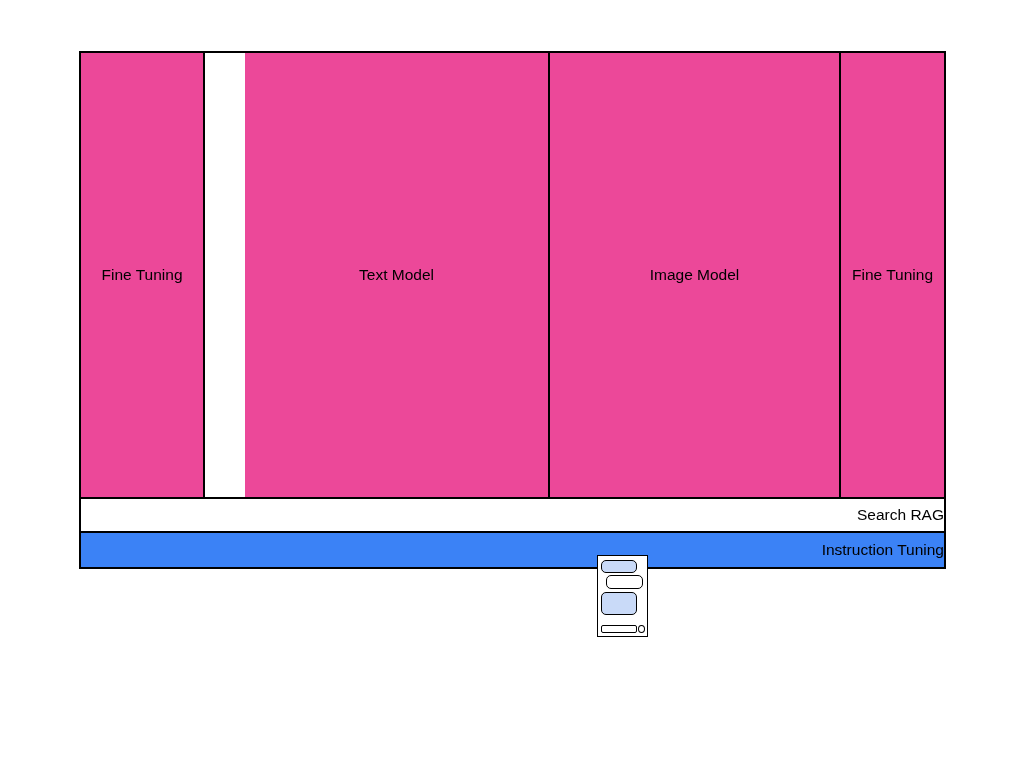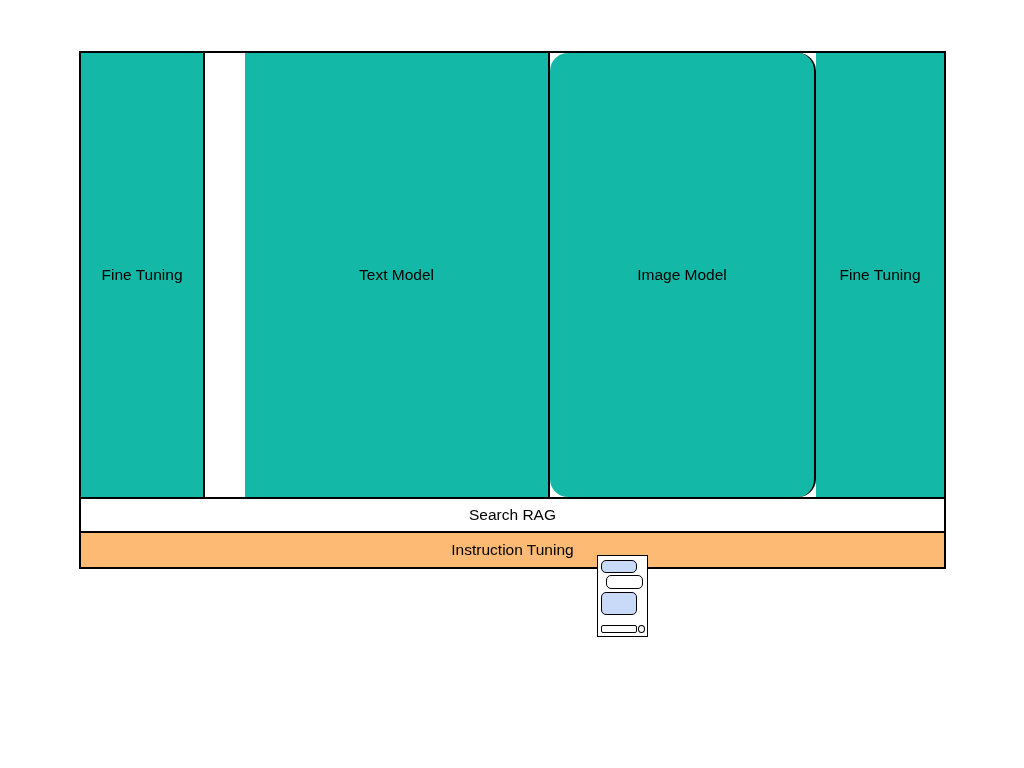--- a/index.html
+++ b/index.html
@@ -28,49 +28,49 @@
     border: 2px solid #000000;
     box-sizing: border-box;
     display: flex;
     background: #ffffff;
   }
   .col {
     box-sizing: border-box;
     display: flex;
     align-items: center;
     justify-content: center;
-    background: #14b8a6;
+    background: #ec4899;
   }
   .col-divider { border-right: 2px solid #000000; }
   .col-1 { width: 124px; }
   .col-2 { width: 305px; margin-left: 40px; }
-  .col-3 { width: 266px; border-radius: 18px; }
+  .col-3 { width: 291px; }
   .col-4 { flex: 1; }
 
   
   .lane {
     position: absolute;
     left: 79px;
     width: 867px;
     border: 2px solid #000000;
     box-sizing: border-box;
     display: flex;
     align-items: center;
-    justify-content: center;
+    justify-content: flex-end;
   }
   .lane-search {
     top: 497px;
     height: 36px;
     background: #ffffff;
     z-index: 1;
   }
   .lane-instruction {
     top: 531px;
     height: 38px;
-    background: #fdba74;
+    background: #3b82f6;
     z-index: 2;
   }
 
   
   .chat-card {
     position: absolute;
     left: 597px;
     top: 555px;
     width: 51px;
     height: 82px;

